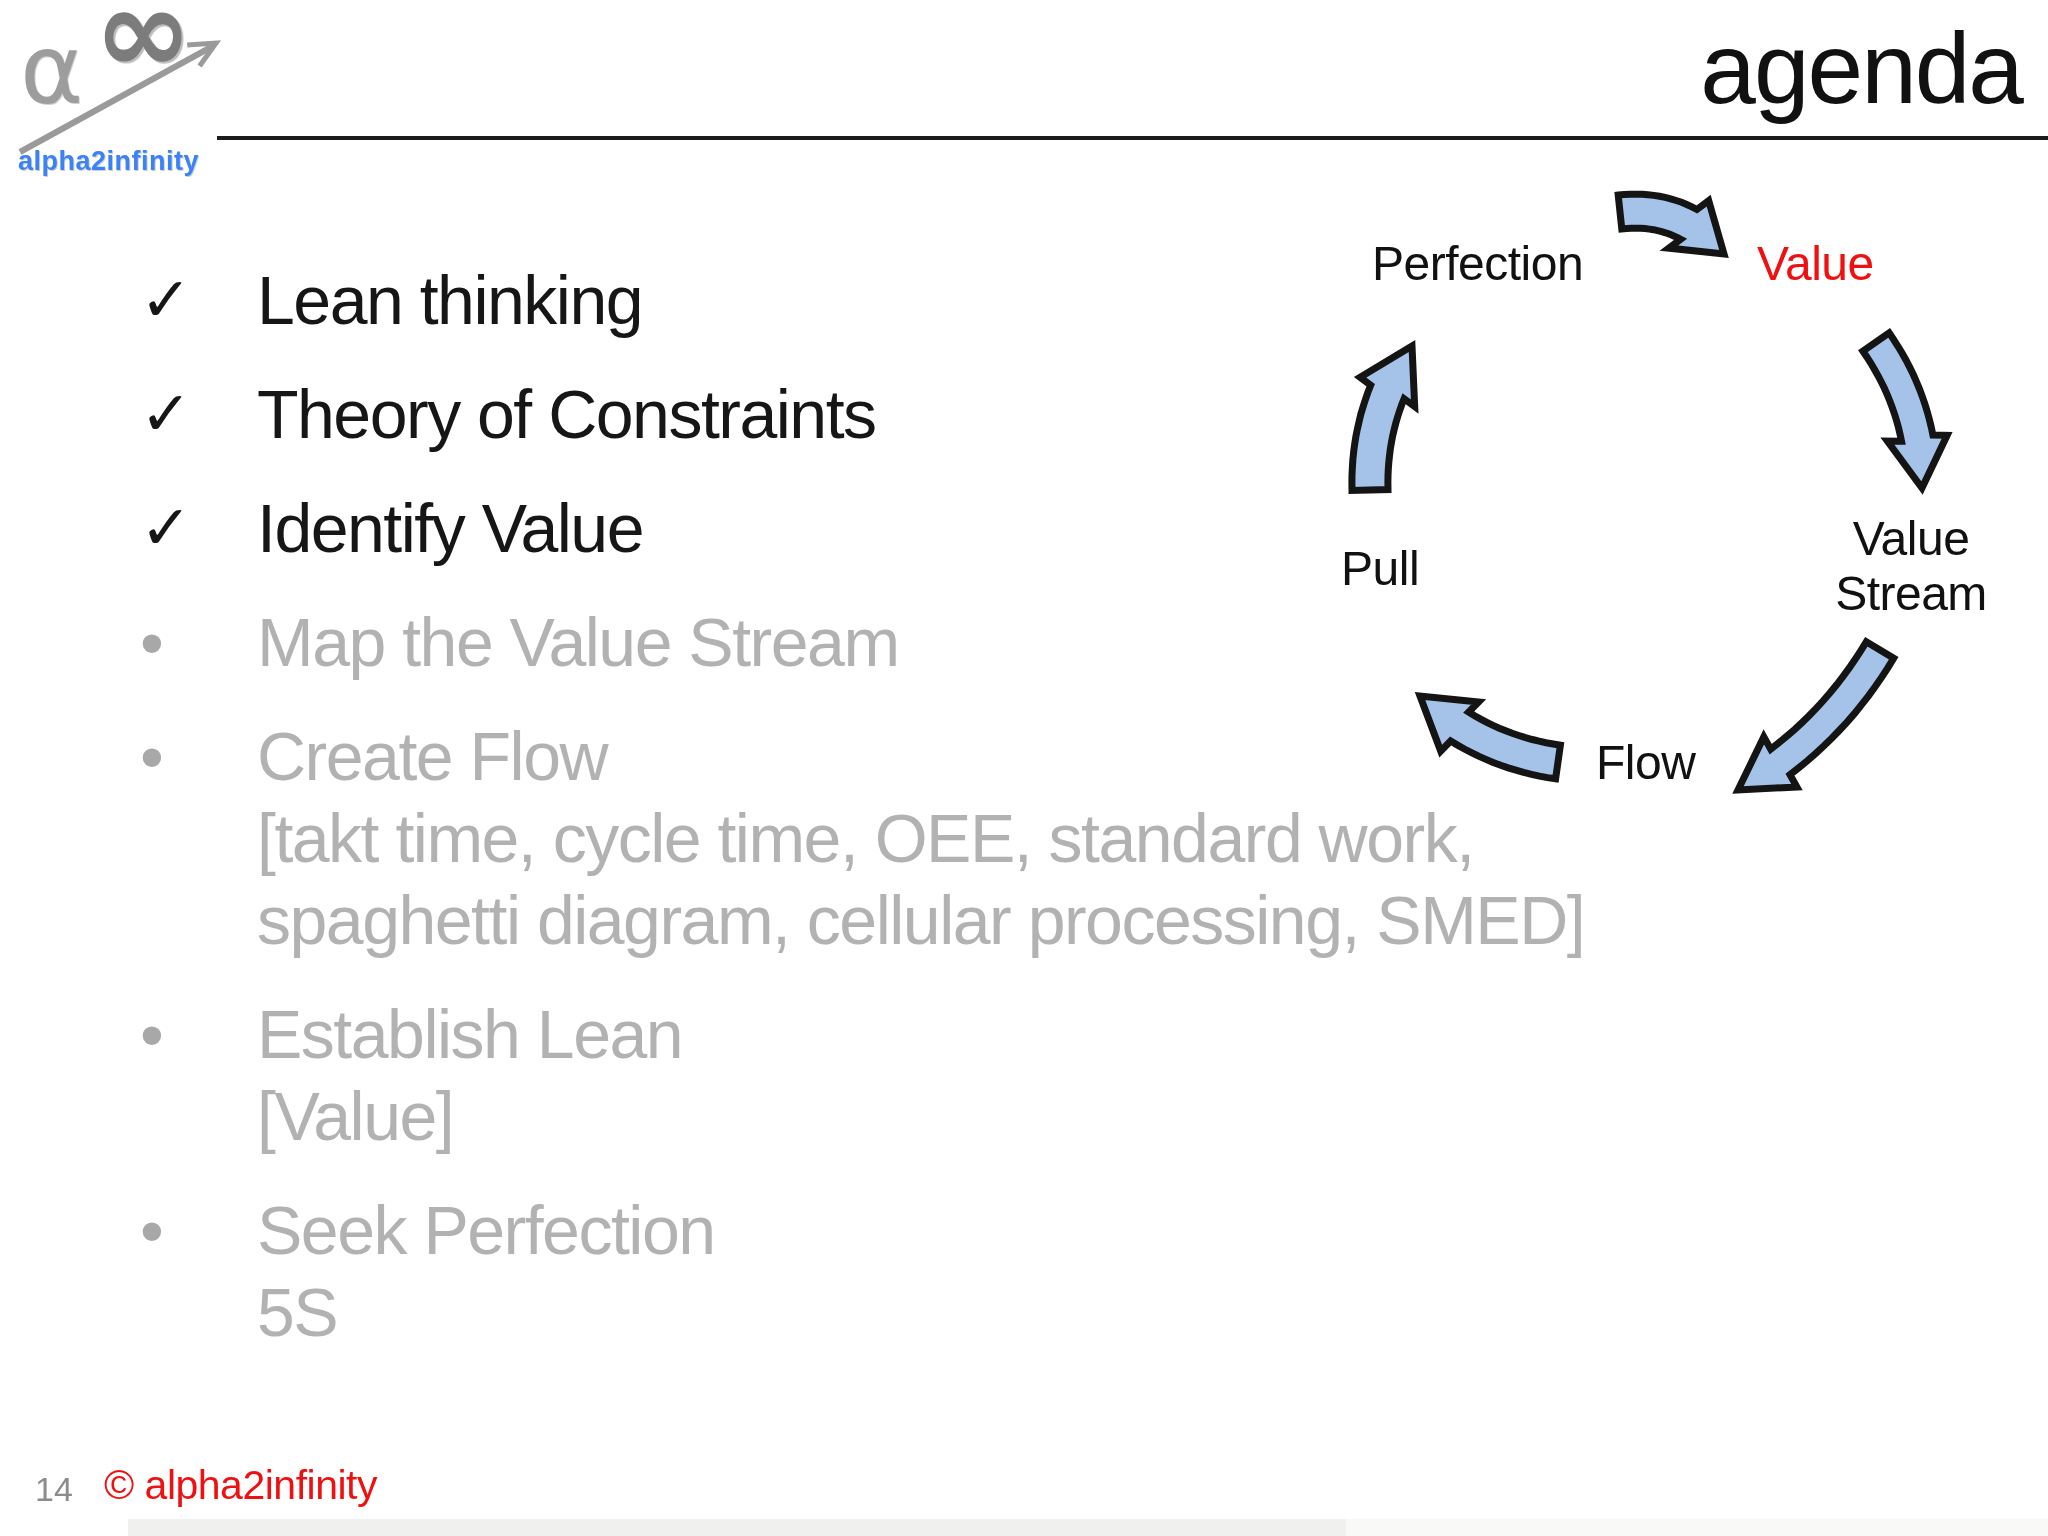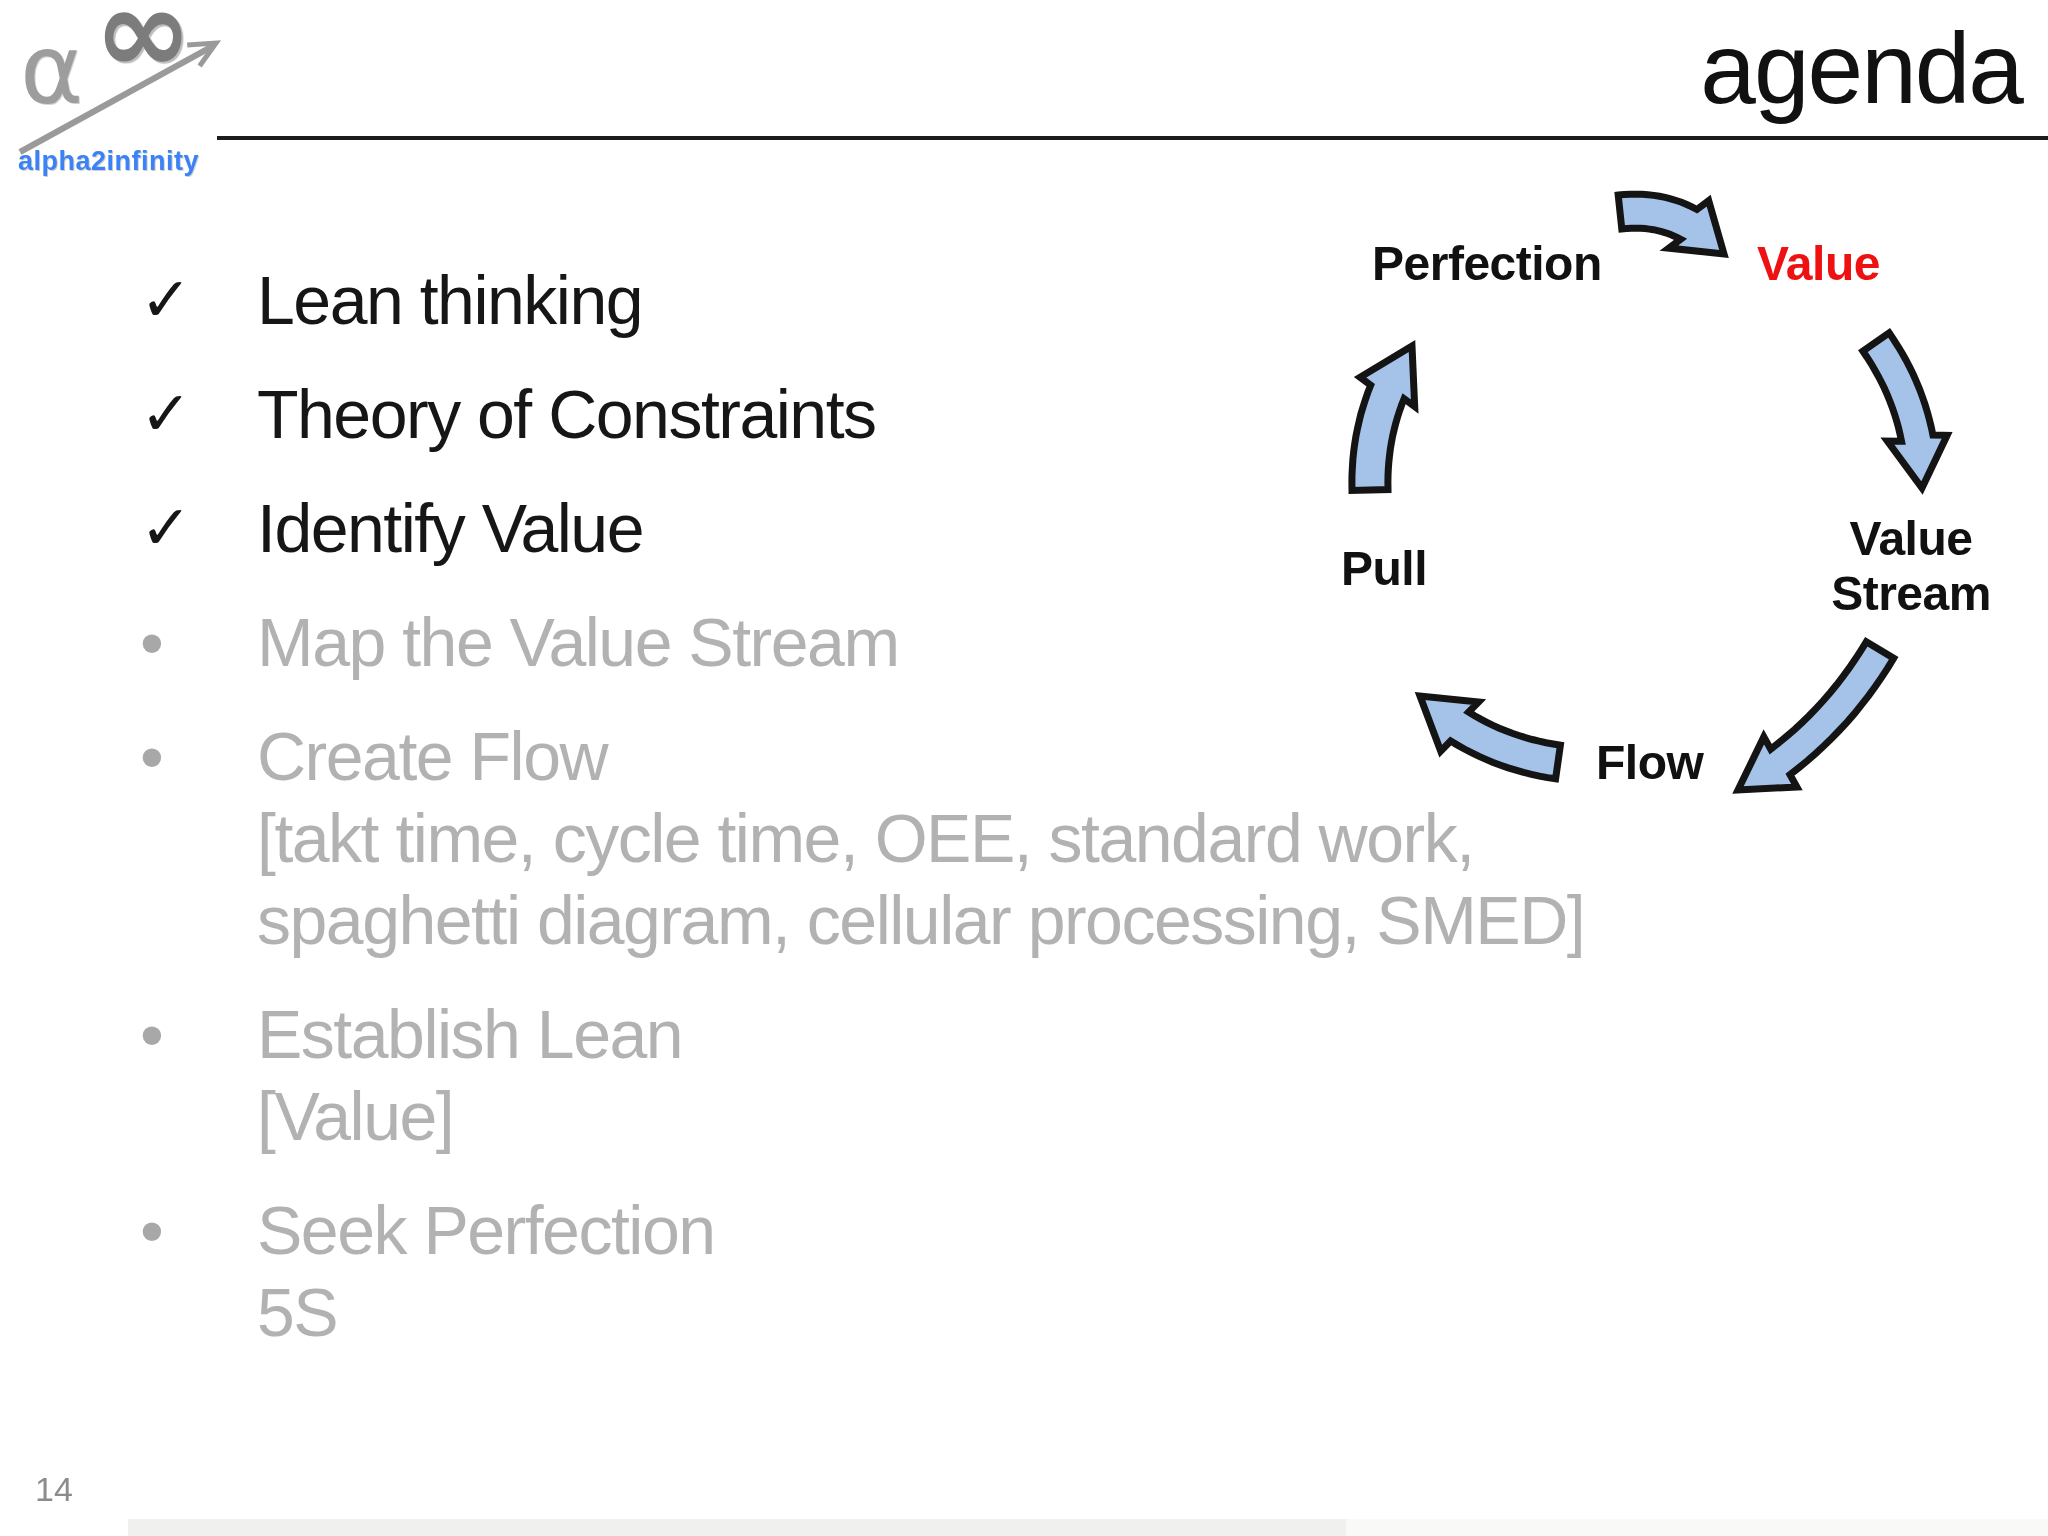--- a/index.html
+++ b/index.html
@@ -27,21 +27,21 @@
   .agenda{position:absolute;left:140px;top:259px;width:1450px;}
   .aitem{display:flex;margin-bottom:32px;font-size:68px;line-height:82px;letter-spacing:-1.5px;}
   .aitem .marker{flex:0 0 117px;}
   .aitem.done{color:#161616;}
   .aitem.todo{color:#b2b2b2;}
   .aitem.done .marker{font-size:62px;color:#161616;font-family:"DejaVu Sans",sans-serif;}
   .aitem.todo .marker{color:#a8a8a8;}
   .aitem .lines{flex:1;}
 
   
-  .diagram{position:absolute;left:0;top:0;width:2048px;height:1536px;pointer-events:none;font-weight:bold;}
+  .diagram{position:absolute;left:0;top:0;width:2048px;height:1536px;pointer-events:none;}
   .diagram svg{position:absolute;left:1300px;top:150px;}
   .dlabel{position:absolute;font-size:48px;line-height:55px;letter-spacing:-.5px;color:#111;
           white-space:nowrap;}
   .dlabel.hot{color:var(--accent-red,#ee1111);}
   .dl0{left:1372px;top:236px;}
   .dl1{left:1757px;top:236px;}
   .dl2{left:1811px;top:511px;width:200px;text-align:center;white-space:normal;}
   .dl3{left:1596px;top:735px;}
   .dl4{left:1341px;top:541px;}
 
@@ -142,16 +142,17 @@
         <div class="dlabel dl3">
           <div>Flow</div>
         </div>
         <div class="dlabel dl4">
           <div>Pull</div>
         </div>
       </div>
   </div>
 
   <div class="pagenum">14</div>
+  <div class="copyright">© alpha2infinity</div>
 
   <div class="strip-a"></div>
   <div class="strip-b"></div>
 </div>
 
 </body></html>

